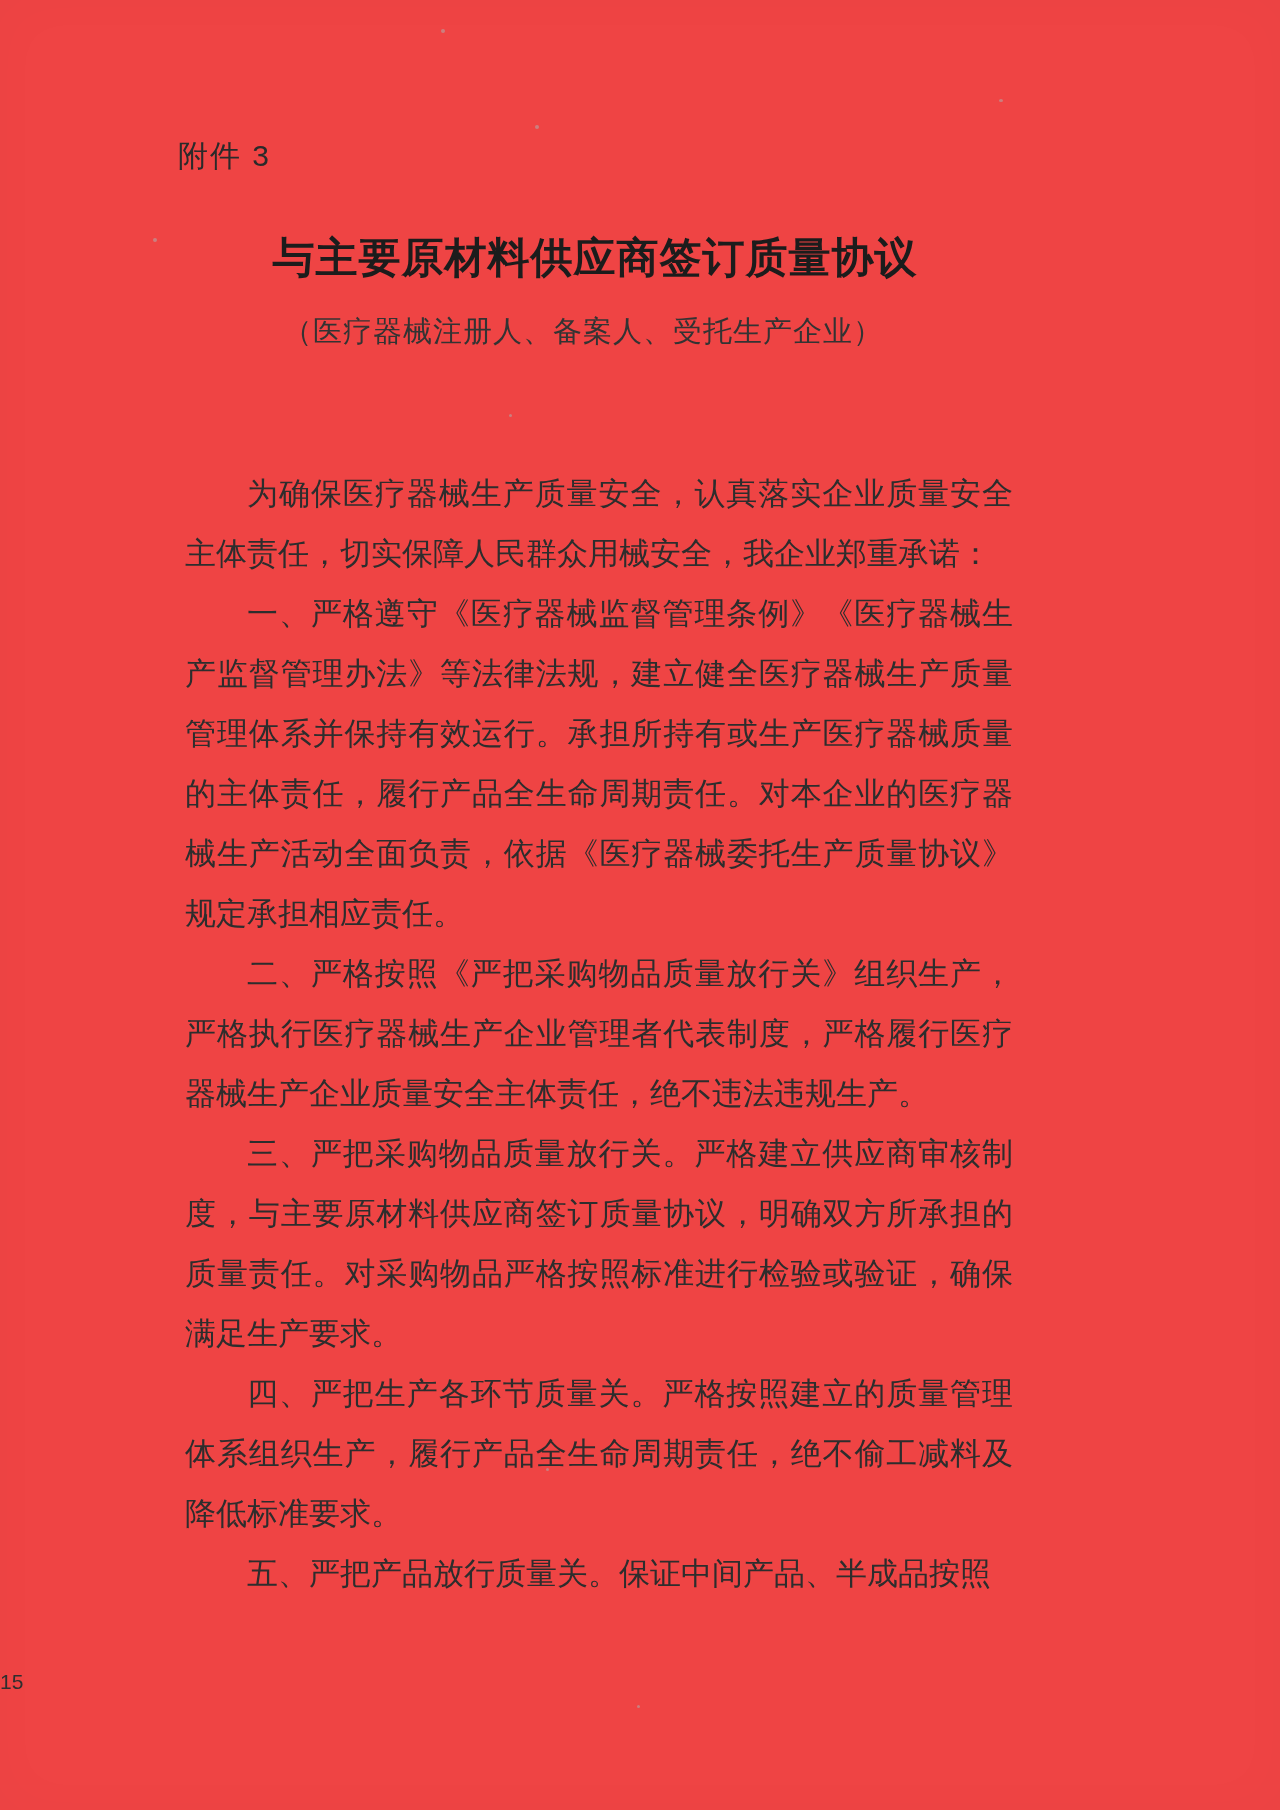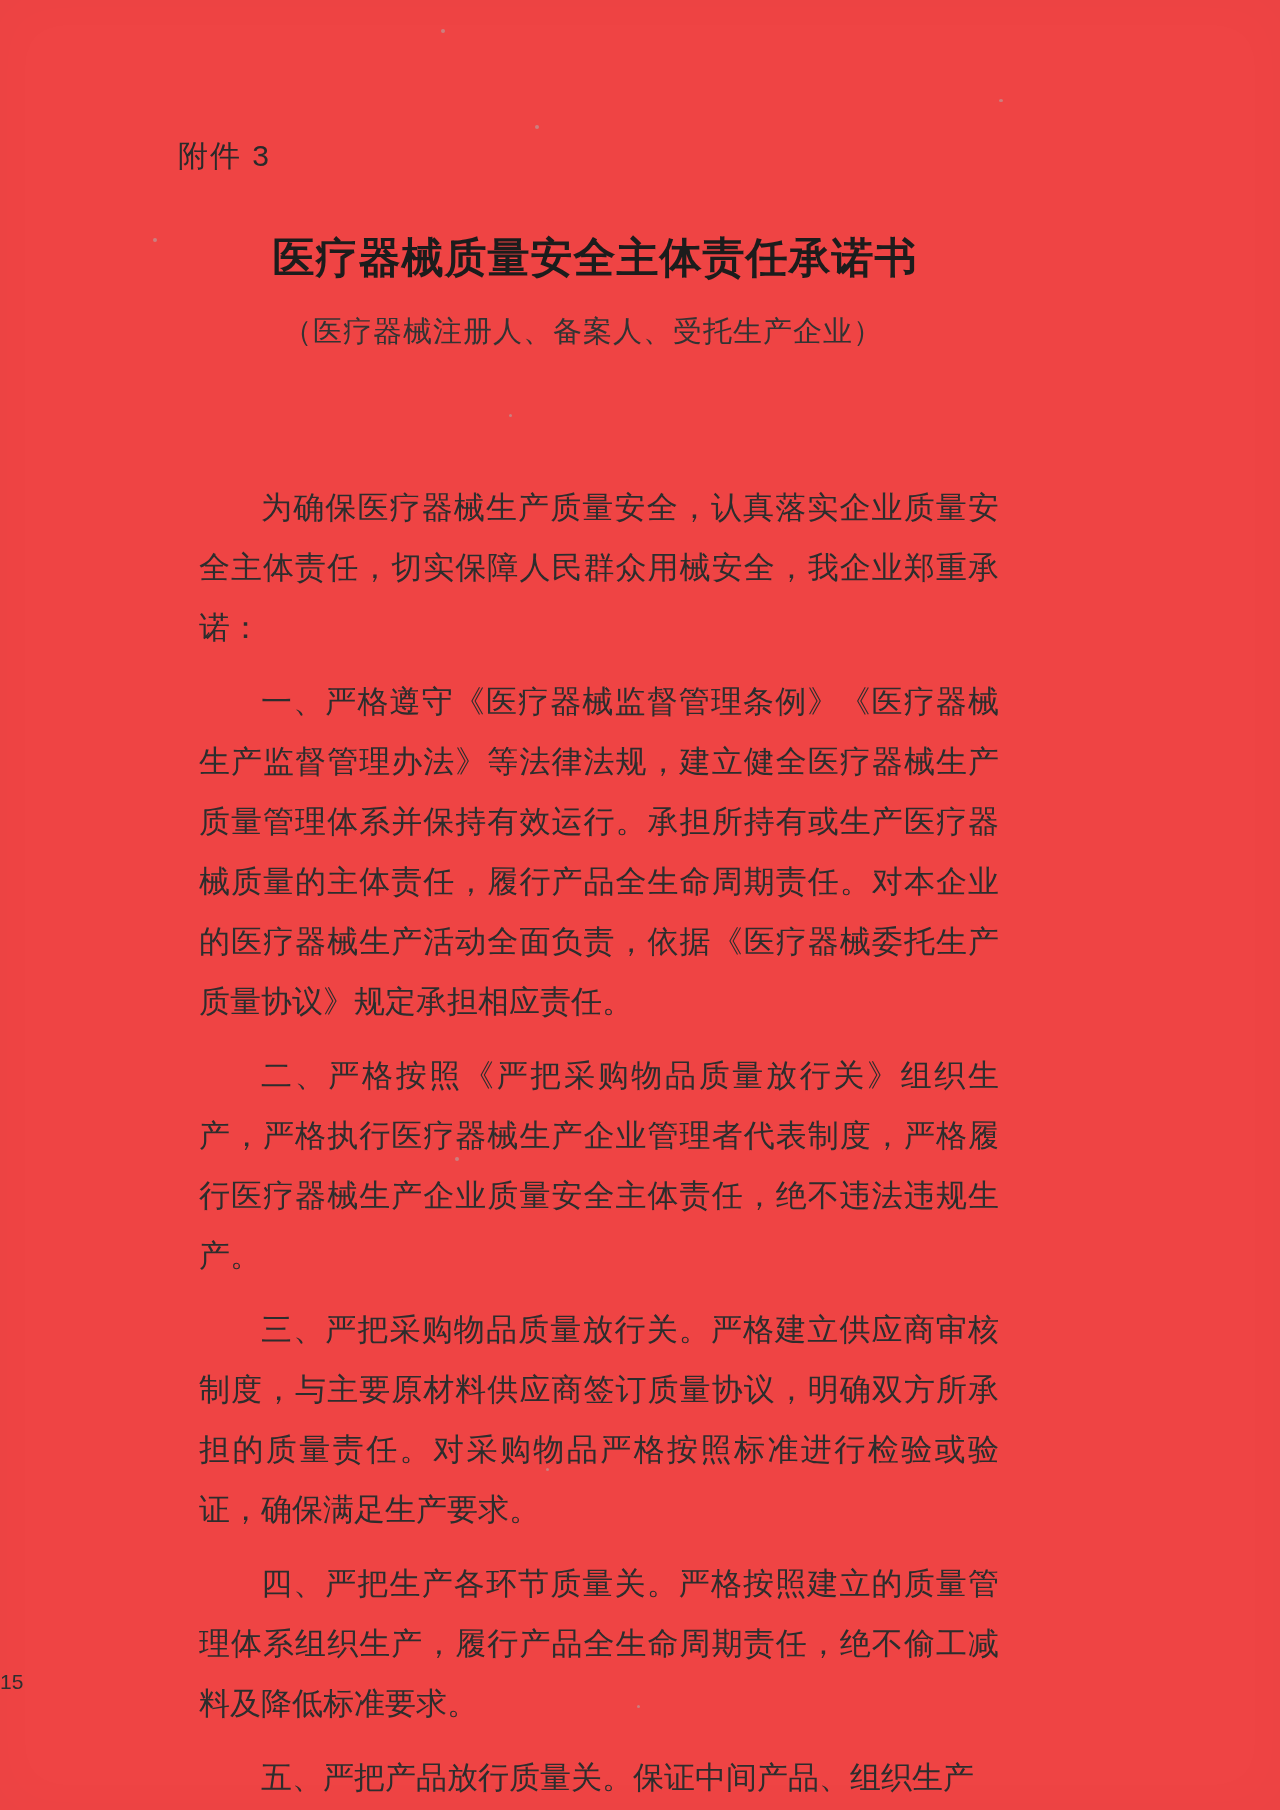--- a/index.html
+++ b/index.html
@@ -56,21 +56,21 @@
     left: 185px;
     top: 464px;
     width: 828px;
     font-family: "Liberation Serif", serif;
     font-size: 31px;
     line-height: 60px;
     color: #2d2d2d;
     text-align: justify;
   }
   .doc-body p {
-    margin: 14px;
+    margin: 0;
     text-indent: 62px;
     text-align-last: left;
   }
   .page-number {
     position: absolute;
     left: 0;
     top: 1670px;
     width: 1240px;
     text-align: left;
     font-family: "Liberation Sans", sans-serif;
@@ -92,31 +92,31 @@
   .s7 { left: 546px; top: 1468px; width: 3px; height: 3px; }
   .s8 { left: 637px; top: 1705px; width: 3px; height: 3px; }
 </style>
 </head>
 <body>
 
 <div class="page">
 
   <div class="attachment-label">附件 3</div>
 
-  <h1 class="doc-title">医疗器械质量安全主体责任承诺书</h1>
+  <h1 class="doc-title">与主要原材料供应商签订质量协议</h1>
 
   <div class="doc-subtitle">（医疗器械注册人、备案人、受托生产企业）</div>
 
   <div class="doc-body">
     <p>为确保医疗器械生产质量安全，认真落实企业质量安全主体责任，切实保障人民群众用械安全，我企业郑重承诺：</p>
     <p>一、严格遵守《医疗器械监督管理条例》《医疗器械生产监督管理办法》等法律法规，建立健全医疗器械生产质量管理体系并保持有效运行。承担所持有或生产医疗器械质量的主体责任，履行产品全生命周期责任。对本企业的医疗器械生产活动全面负责，依据《医疗器械委托生产质量协议》规定承担相应责任。</p>
     <p>二、严格按照《严把采购物品质量放行关》组织生产，严格执行医疗器械生产企业管理者代表制度，严格履行医疗器械生产企业质量安全主体责任，绝不违法违规生产。</p>
     <p>三、严把采购物品质量放行关。严格建立供应商审核制度，与主要原材料供应商签订质量协议，明确双方所承担的质量责任。对采购物品严格按照标准进行检验或验证，确保满足生产要求。</p>
     <p>四、严把生产各环节质量关。严格按照建立的质量管理体系组织生产，履行产品全生命周期责任，绝不偷工减料及降低标准要求。</p>
-    <p>五、严把产品放行质量关。保证中间产品、组织生产</p>
+    <p>五、严把产品放行质量关。保证中间产品、半成品按照</p>
   </div>
 
   <div class="page-number">15</div>
 
   <span class="speck s1"></span>
   <span class="speck s2"></span>
   <span class="speck s3"></span>
   <span class="speck s4"></span>
   <span class="speck s5"></span>
   <span class="speck s6"></span>

